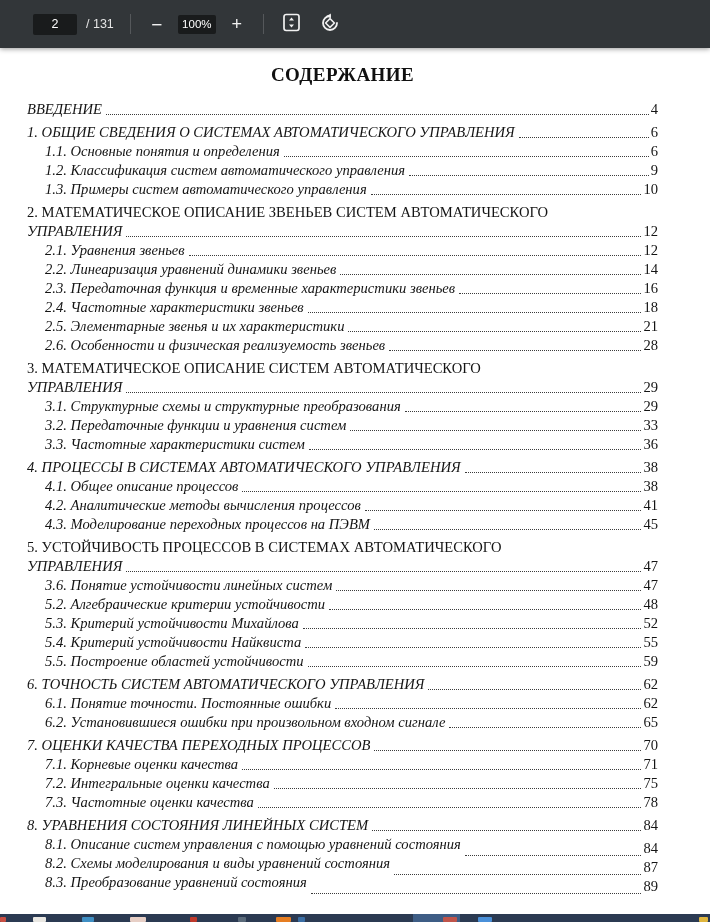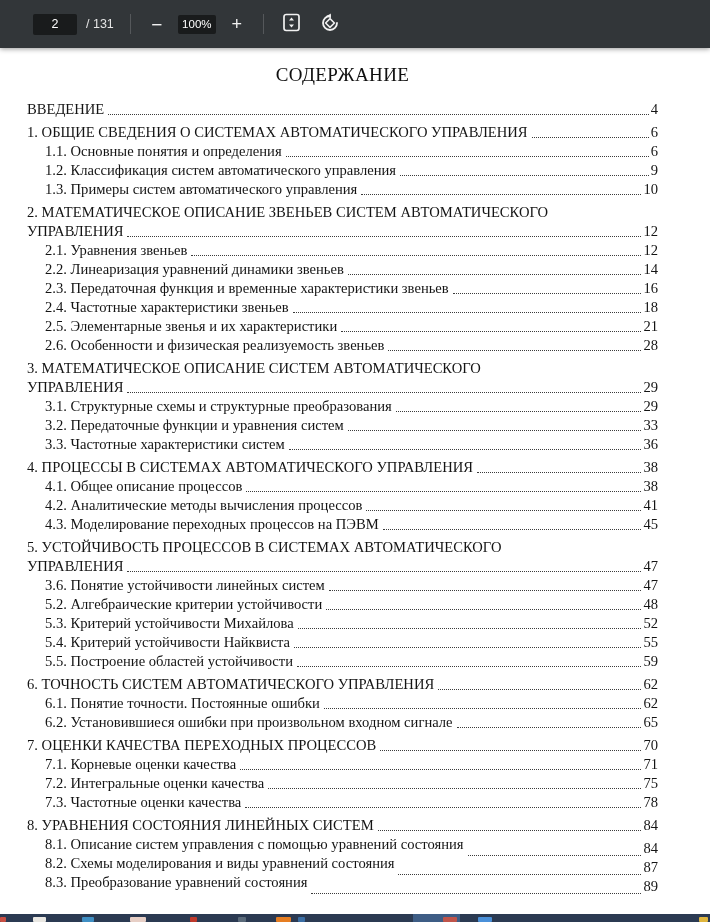--- a/index.html
+++ b/index.html
@@ -18,28 +18,28 @@
   .tbtn{color:#f1f1f1;background:none;border:none;padding:0;display:flex;
     align-items:center;justify-content:center;cursor:pointer;}
   .zoom-out{width:20px;font-size:19px;line-height:19px;}
   .zoom-box{width:38px;height:19px;font-size:11.5px;margin:8px 11px;}
   .zoom-in{width:20px;font-size:18px;line-height:19px;}
   .icon-btn{width:24px;height:24px;margin-right:14px;}
 
   
   .page{position:absolute;top:48px;left:0;width:710px;height:874px;background:#ffffff;
     padding:16px 52px 0 27px;box-sizing:border-box;color:#141414;}
-  .toc-title{text-align:center;font-weight:normal;font-size:19px;letter-spacing:.4px;
+  .toc-title{text-align:center;font-weight:bold;font-size:19px;letter-spacing:.4px;
     margin:0 0 14px 0;color:#101010;}
   .toc-entry{font-size:14.6px;line-height:19px;}
   .toc-entry.chapter{margin-top:4px;}
   .toc-row{display:flex;align-items:flex-end;}
   .sub .toc-row{padding-left:18px;}
   .toc-line1{white-space:nowrap;}
-  .toc-label{white-space:nowrap;}
+  .toc-label{white-space:nowrap;font-style:italic;}
   .toc-leader{flex:1 1 auto;min-width:8px;border-bottom:1.7px dotted #3c3c3c;
     margin:0 2px 4px 4px;}
   .toc-page{white-space:nowrap;}
   .lowered .toc-leader{margin-bottom:0;transform:translateY(2px);}
   .lowered .toc-page{transform:translateY(4px);}
 
   
   .taskbar{position:absolute;left:0;bottom:0;width:710px;height:8px;background:#2b3a52;z-index:6;}
   .tb-highlight{position:absolute;top:0;height:8px;background:#3e5d85;}
   .tb-icon{position:absolute;top:3px;height:5px;border-radius:1px;}

